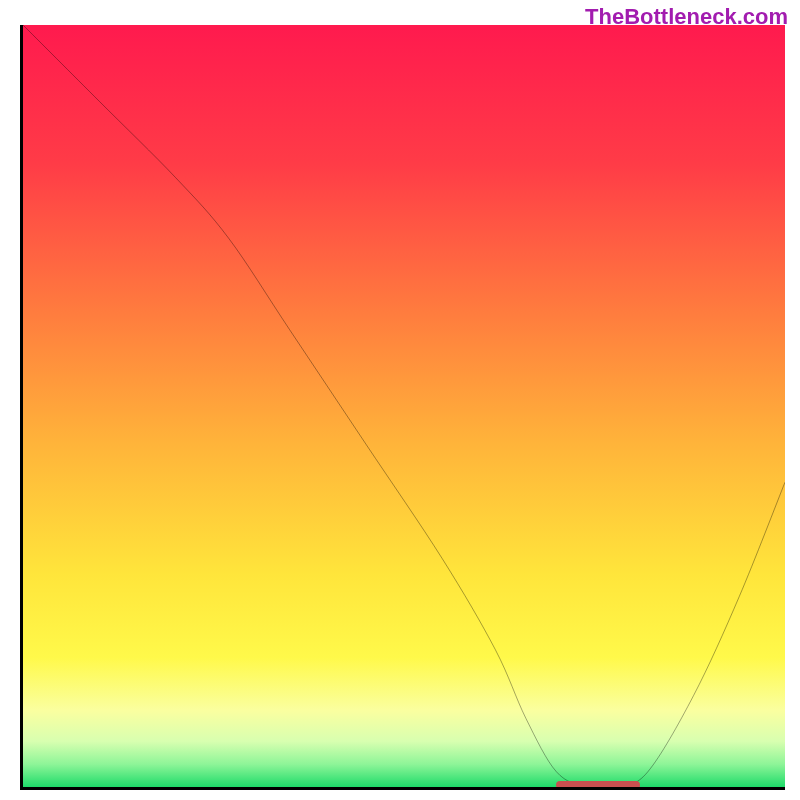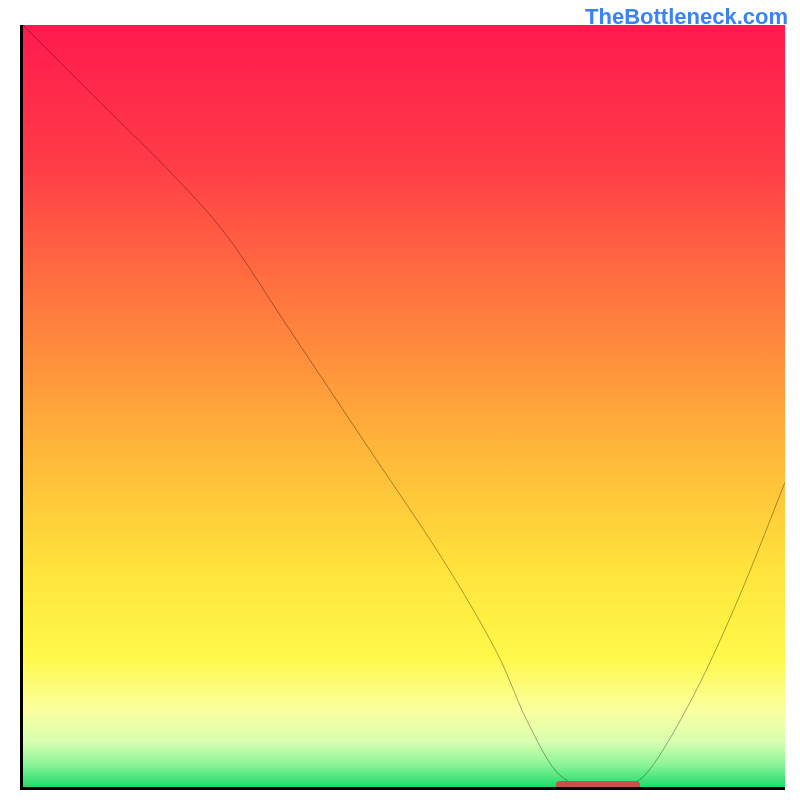--- a/index.html
+++ b/index.html
@@ -14,21 +14,21 @@
     position: relative;
     width: 800px;
     height: 800px;
   }
   .watermark {
     position: absolute;
     top: 4px;
     right: 12px;
     font-size: 22px;
     font-weight: bold;
-    color: #3b82f6;
+    color: #a21caf;
     z-index: 10;
   }
   .plot-area {
     position: absolute;
     left: 20px;
     top: 25px;
     width: 762px;
     height: 762px;
     border-left: 3px solid #000;
     border-bottom: 3px solid #000;

